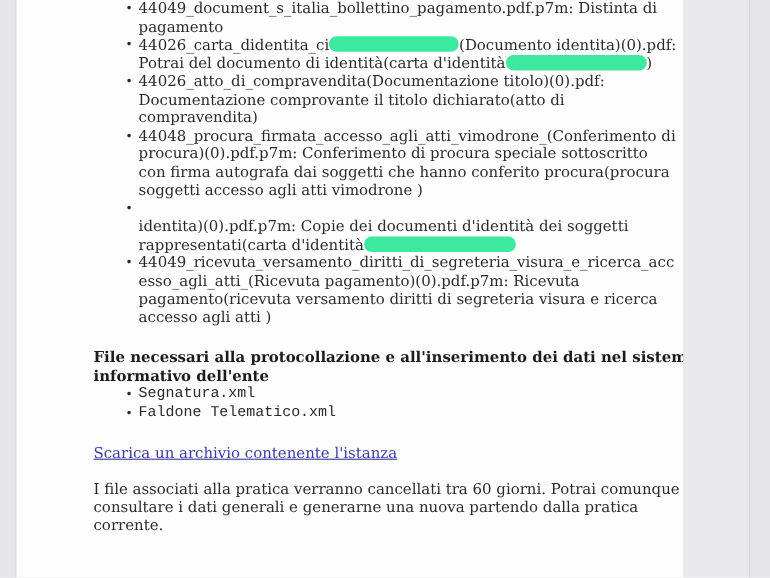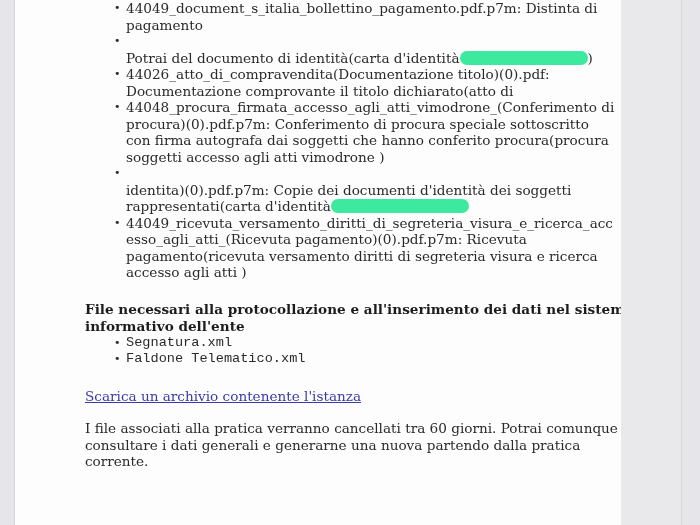--- a/index.html
+++ b/index.html
@@ -96,26 +96,27 @@
 
     <ul class="top-list">
       <li>
         <span>44049_document_s_italia_bollettino_pagamento.pdf.p7m</span><span>: </span><span>Distinta di pagamento</span>
       </li>
     </ul>
 
 
     <ul>
       <li>
-        <br>
+        <span><span>44026_carta_didentita_ci</span><span class="redact" style="width:118px;"></span><span>(Documento identita)(0).pdf:</span></span><br>
         <span>Potrai del documento di identità(carta d'identità</span><span class="redact" style="width:128px;"></span><span>)</span>
       </li>
       <li>
         <span>44026_atto_di_compravendita(Documentazione titolo)(0).pdf:</span><br>
         <span>Documentazione comprovante il titolo dichiarato(atto di</span><br>
+        <span>compravendita)</span>
       </li>
       <li>
         <span>44048_procura_firmata_accesso_agli_atti_vimodrone_(Conferimento di</span><br>
         <span>procura)(0).pdf.p7m: Conferimento di procura speciale sottoscritto</span><br>
         <span>con firma autografa dai soggetti che hanno conferito procura(procura</span><br>
         <span>soggetti accesso agli atti vimodrone )</span>
       </li>
       <li>
         <br>
         <span>identita)(0).pdf.p7m: Copie dei documenti d'identità dei soggetti</span><br>

